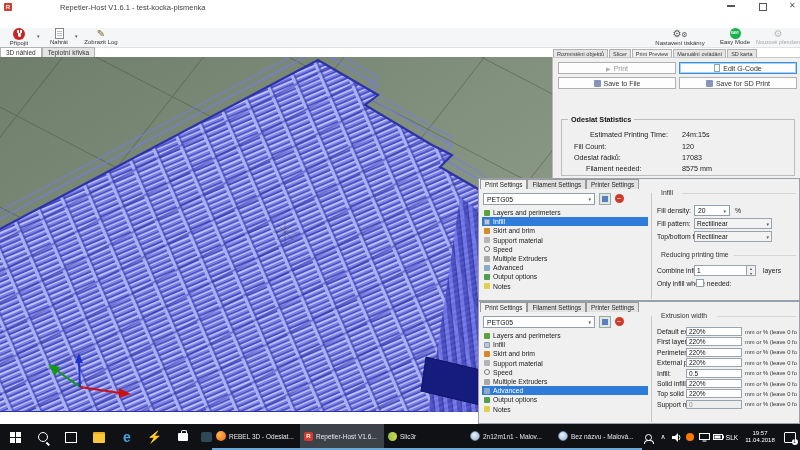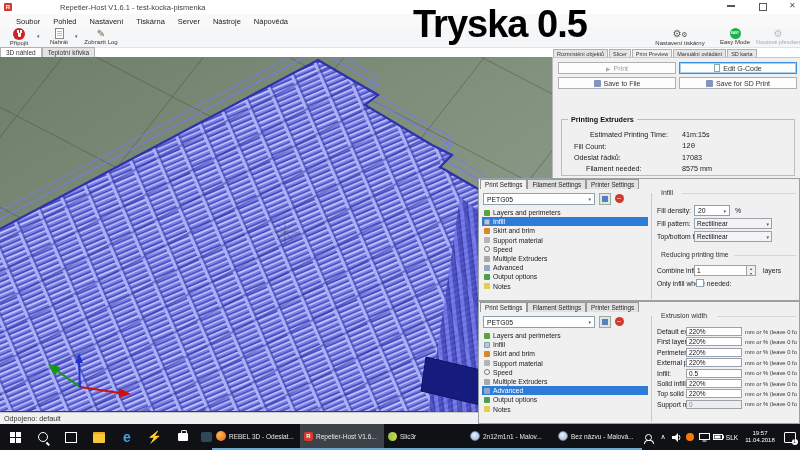--- a/index.html
+++ b/index.html
@@ -66,29 +66,20 @@
 <div class="screen">
 
   <div class="abs titlebar">
     <div class="abs" style="left:4px;top:3px;width:8px;height:8px;background:#d43b2f;border-radius:1px;color:#fff;font-size:6px;font-weight:bold;text-align:center;line-height:8px;">R</div>
     <div class="abs apptitle nowrap" style="left:16px;top:3px;padding-left:44px;">Repetier-Host V1.6.1 - test-kocka-pismenka</div>
     <div class="abs winbtn" style="left:727px;top:5px;width:8px;height:2px;background:#555;"></div>
     <div class="abs winbtn" style="left:759px;top:3px;width:6px;height:6px;border:1px solid #555;"></div>
     <div class="abs winbtn" style="left:789px;top:2px;">✕</div>
   </div>
 
-  <div class="abs menubar">
-    <span>Soubor</span>
-    <span>Pohled</span>
-    <span>Nastavení</span>
-    <span>Tiskárna</span>
-    <span>Server</span>
-    <span>Nástroje</span>
-    <span>Nápověda</span>
-  </div>
 
   <div class="abs toolbar"></div>
   <div class="tbgroup" style="left:2px;top:28px;width:34px;">
     <div style="width:12px;height:12px;border-radius:50%;background:#cc2222;margin:0 auto;position:relative;">
       <div style="position:absolute;left:4px;top:2px;width:1.5px;height:3px;background:#fff;"></div>
       <div style="position:absolute;left:7px;top:2px;width:1.5px;height:3px;background:#fff;"></div>
       <div style="position:absolute;left:4.5px;top:5px;width:3.5px;height:4px;background:#fff;border-radius:0 0 2px 2px;"></div>
     </div>
     <div>Připojit</div>
   </div>
@@ -100,21 +91,20 @@
       <div style="margin:1px 1px 0 1px;height:1px;background:#bbb;"></div>
     </div>
     <div>Nahrát</div>
   </div>
   <div class="abs caret" style="left:75px;top:33px;">▾</div>
   <div class="tbgroup" style="left:80px;top:28px;width:42px;">
     <div style="font-size:10px;line-height:11px;color:#7a6a3a;">✎</div>
     <div>Zobrazit Log</div>
   </div>
 
-  <div class="abs overlaytitle nowrap">Tryska 0.5</div>
 
   <div class="tbgroup" style="left:648px;top:28px;width:64px;">
     <div style="font-size:10px;line-height:11px;color:#555;">⚙<span style="font-size:7px;">⚙</span></div>
     <div class="nowrap">Nastavení tiskárny</div>
   </div>
   <div class="tbgroup" style="left:714px;top:28px;width:42px;">
     <div style="width:11px;height:11px;border-radius:50%;background:#18b24c;margin:0 auto;color:#fff;font-size:3px;font-weight:bold;line-height:11px;">EASY</div>
     <div class="nowrap">Easy Mode</div>
   </div>
   <div class="tbgroup" style="left:756px;top:28px;width:44px;color:#a8a8a8;">
@@ -224,25 +214,25 @@
     </div>
     <div class="abs btnw" style="left:5px;top:19px;width:118px;height:12px;">
       <span class="bico" style="width:7px;height:7px;background:#8693bd;border-radius:1px;"></span>
       <span>Save to File</span>
     </div>
     <div class="abs btnw" style="left:126px;top:19px;width:118px;height:12px;">
       <span class="bico" style="width:7px;height:7px;background:#8693bd;border-radius:1px;"></span>
       <span>Save for SD Print</span>
     </div>
     <div class="abs group" style="left:8px;top:61px;width:232px;height:55px;">
-      <div class="gtitle">Printing Extruders</div>
+      <div class="gtitle">Odeslat Statistics</div>
       <div class="abs statlabel" style="left:12px;top:10px;margin-left:16px;">Estimated Printing Time:</div>
-      <div class="abs statvalue" style="left:120px;top:10px;">41m:15s</div>
+      <div class="abs statvalue" style="left:120px;top:10px;">24m:15s</div>
       <div class="abs statlabel" style="left:12px;top:22px;">Fill Count:</div>
-      <div class="abs statvalue" style="left:120px;top:22px;font-family:Liberation Mono, monospace;">120</div>
+      <div class="abs statvalue" style="left:120px;top:22px;">120</div>
       <div class="abs statlabel" style="left:12px;top:33px;">Odeslat řádků:</div>
       <div class="abs statvalue" style="left:120px;top:33px;">17083</div>
       <div class="abs statlabel" style="left:12px;top:44px;padding-left:12px;">Filament needed:</div>
       <div class="abs statvalue" style="left:120px;top:44px;">8575 mm</div>
     </div>
   </div>
 
   <div class="abs slpanel" style="left:478px;top:178px;width:322px;height:123px;">
     <div class="abs" style="left:1px;top:0;display:flex;">
       <div class="sl-tab on">Print Settings</div>
@@ -428,23 +418,20 @@
       </div>
     <div class="abs suffix" style="left:266px;top:88.9px;width:52px;">mm or % (leave 0 for</div>
 
     <div class="abs lbl" style="left:178px;top:98.8px;">Support material:</div>
     <div class="abs tbox dis" style="left:207px;top:97.8px;width:56px;height:9px;">
         <span>0</span>
       </div>
     <div class="abs suffix" style="left:266px;top:99.3px;width:52px;">mm or % (leave 0 for</div>
   </div>
 
-  <div class="abs statusbar">
-    <span>Odpojeno: default</span>
-  </div>
 
   <div class="abs taskbar">
     <div class="tbico" style="left:2px;">
       <div style="display:grid;grid-template-columns:5px 5px;grid-gap:1px;">
         <div style="width:5px;height:5px;background:#fff;"></div>
           <div style="width:5px;height:5px;background:#fff;"></div>
         <div style="width:5px;height:5px;background:#fff;"></div>
           <div style="width:5px;height:5px;background:#fff;"></div>
       </div>
     </div>

